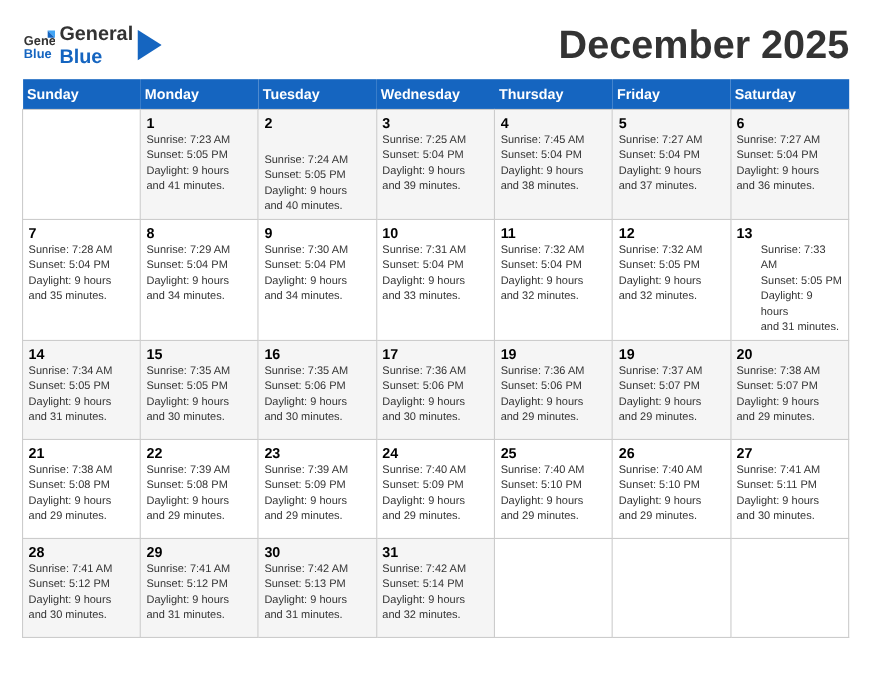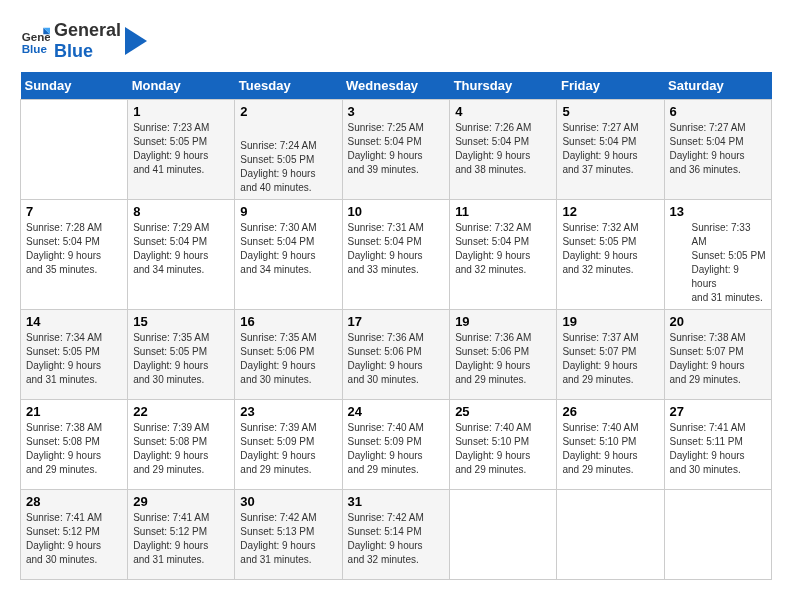--- a/index.html
+++ b/index.html
@@ -93,20 +93,21 @@
     </svg>
     <div>
       <div style="font-size:18px;font-weight:bold;color:#333;">General</div>
       <div style="font-size:18px;font-weight:bold;color:#1565c0;">Blue</div>
     </div>
     <svg width="22" height="28" viewBox="0 0 22 28">
       <polygon points="0,0 22,14 0,28" fill="#1565c0"></polygon>
     </svg>
   </div>
   <div class="title-block">
+    <div class="month-title">December 2025</div>
   </div>
 </div>
 
 <table>
   <thead>
     <tr>
     <th>Sunday</th>
         <th>Monday</th>
         <th>Tuesday</th>
         <th>Wednesday</th>
@@ -134,21 +135,21 @@
         </td>
         <td>
           <span class="day-number">3</span>
           <div class="day-info" style="white-space: pre-line;">Sunrise: 7:25 AM
 Sunset: 5:04 PM
 Daylight: 9 hours
 and 39 minutes.</div>
         </td>
         <td>
           <span class="day-number">4</span>
-          <div class="day-info" style="white-space: pre-line;">Sunrise: 7:26 AM
+          <div class="day-info" style="white-space: pre-line;">Sunrise: 7:45 AM
 Sunset: 5:04 PM
 Daylight: 9 hours
 and 38 minutes.</div>
         </td>
         <td>
           <span class="day-number">5</span>
           <div class="day-info" style="white-space: pre-line;">Sunrise: 7:27 AM
 Sunset: 5:04 PM
 Daylight: 9 hours
 and 37 minutes.</div>

